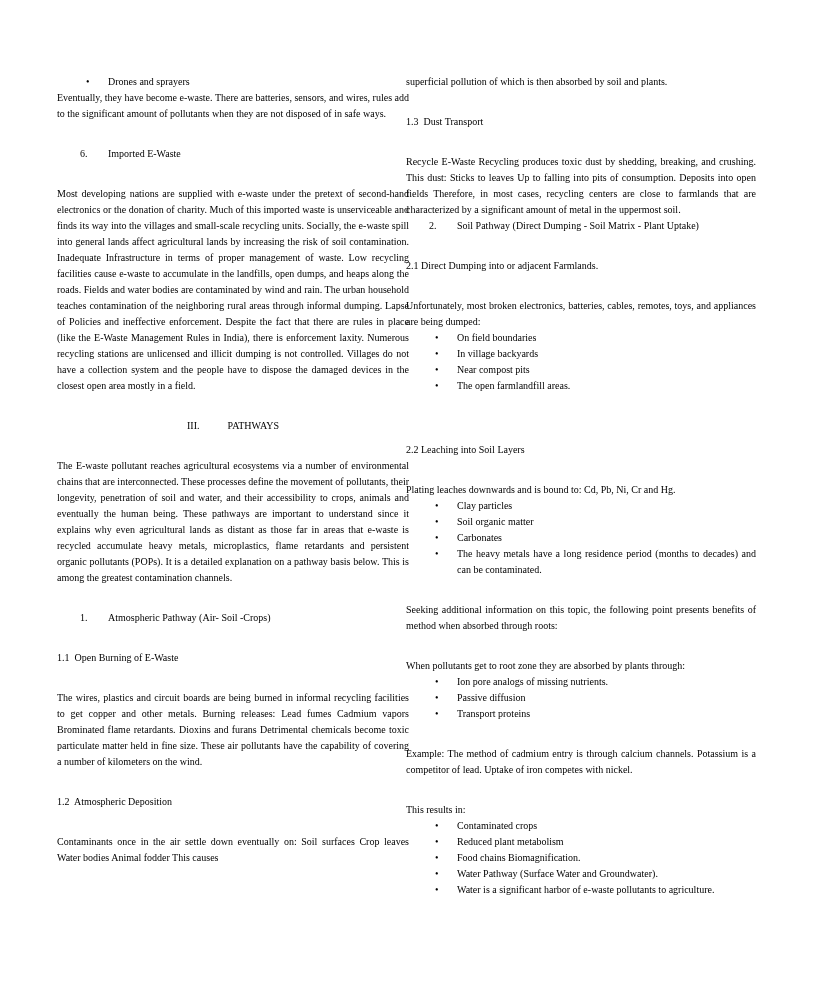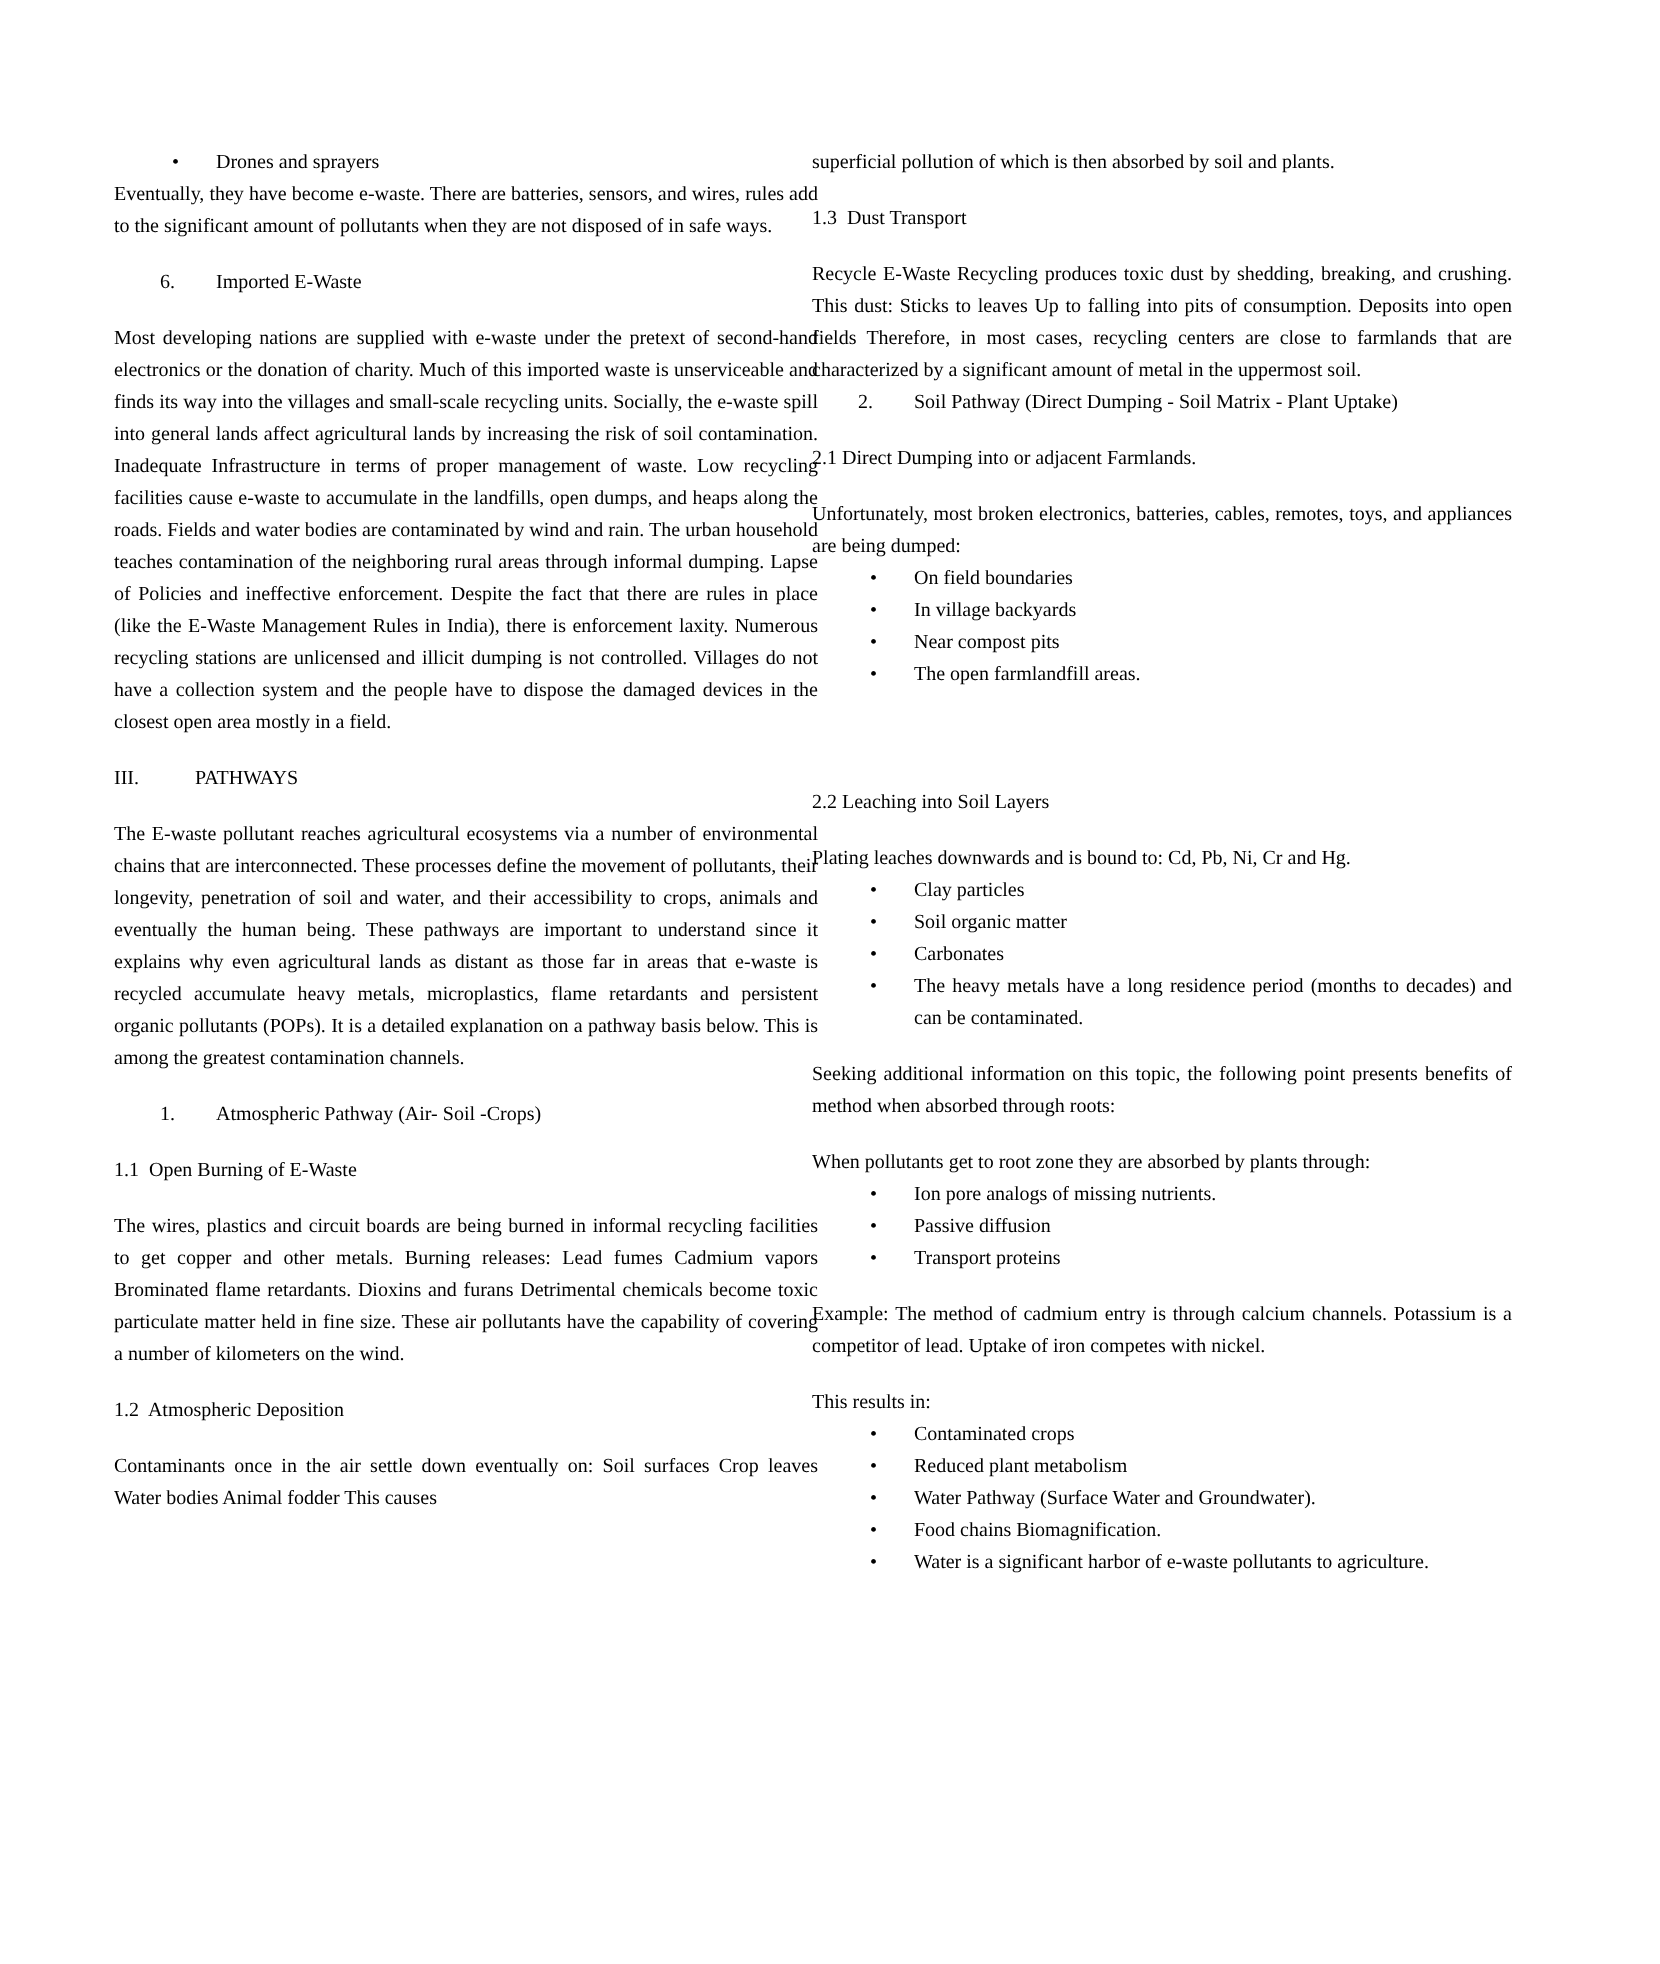--- a/index.html
+++ b/index.html
@@ -18,21 +18,21 @@
     line-height: 16px;
     overflow: hidden;
   }
   .column {
     position: absolute;
     top: 74px;
   }
   #col-left  { left: 57px;  width: 352px; }
   #col-right { left: 406px; width: 350px; }
 
-  .column > * { margin-top: 12px; }
+  .column > * { margin-top: 24px; }
   .column > *:first-child { margin-top: 0; }
   .column > .gap-none  { margin-top: 0; }
   .column > .gap-large { margin-top: 48px; }
 
   .para {
     text-align: justify;
   }
   .heading {
     white-space: pre-wrap;
   }
@@ -40,21 +40,21 @@
     position: relative;
     padding-left: 51px;
     text-align: justify;
   }
   .numbered .num {
     position: absolute;
     left: 23px;
     top: 0;
   }
   .section {
-    text-align: left;
+    text-align: center;
   }
   .section .sec-num { margin-right: 28px; }
   ul.bullets {
     list-style: none;
     margin: 16px 0 0 0;
     padding: 0;
   }
   ul.bullets li {
     position: relative;
     padding-left: 51px;
@@ -112,18 +112,18 @@
       <ul class="bullets gap-none">
         <li>Ion pore analogs of missing nutrients.</li>
         <li>Passive diffusion</li>
         <li>Transport proteins</li>
       </ul>
       <div class="para">Example: The method of cadmium entry is through calcium channels. Potassium is a competitor of lead. Uptake of iron competes with nickel.</div>
       <div class="para">This results in:</div>
       <ul class="bullets gap-none">
         <li>Contaminated crops</li>
         <li>Reduced plant metabolism</li>
+        <li>Food chains Biomagnification.</li>
         <li>Water Pathway (Surface Water and Groundwater).</li>
-        <li>Food chains Biomagnification.</li>
         <li>Water is a significant harbor of e-waste pollutants to agriculture.</li>
       </ul>
     </div>
 </div>
 
 </body></html>

